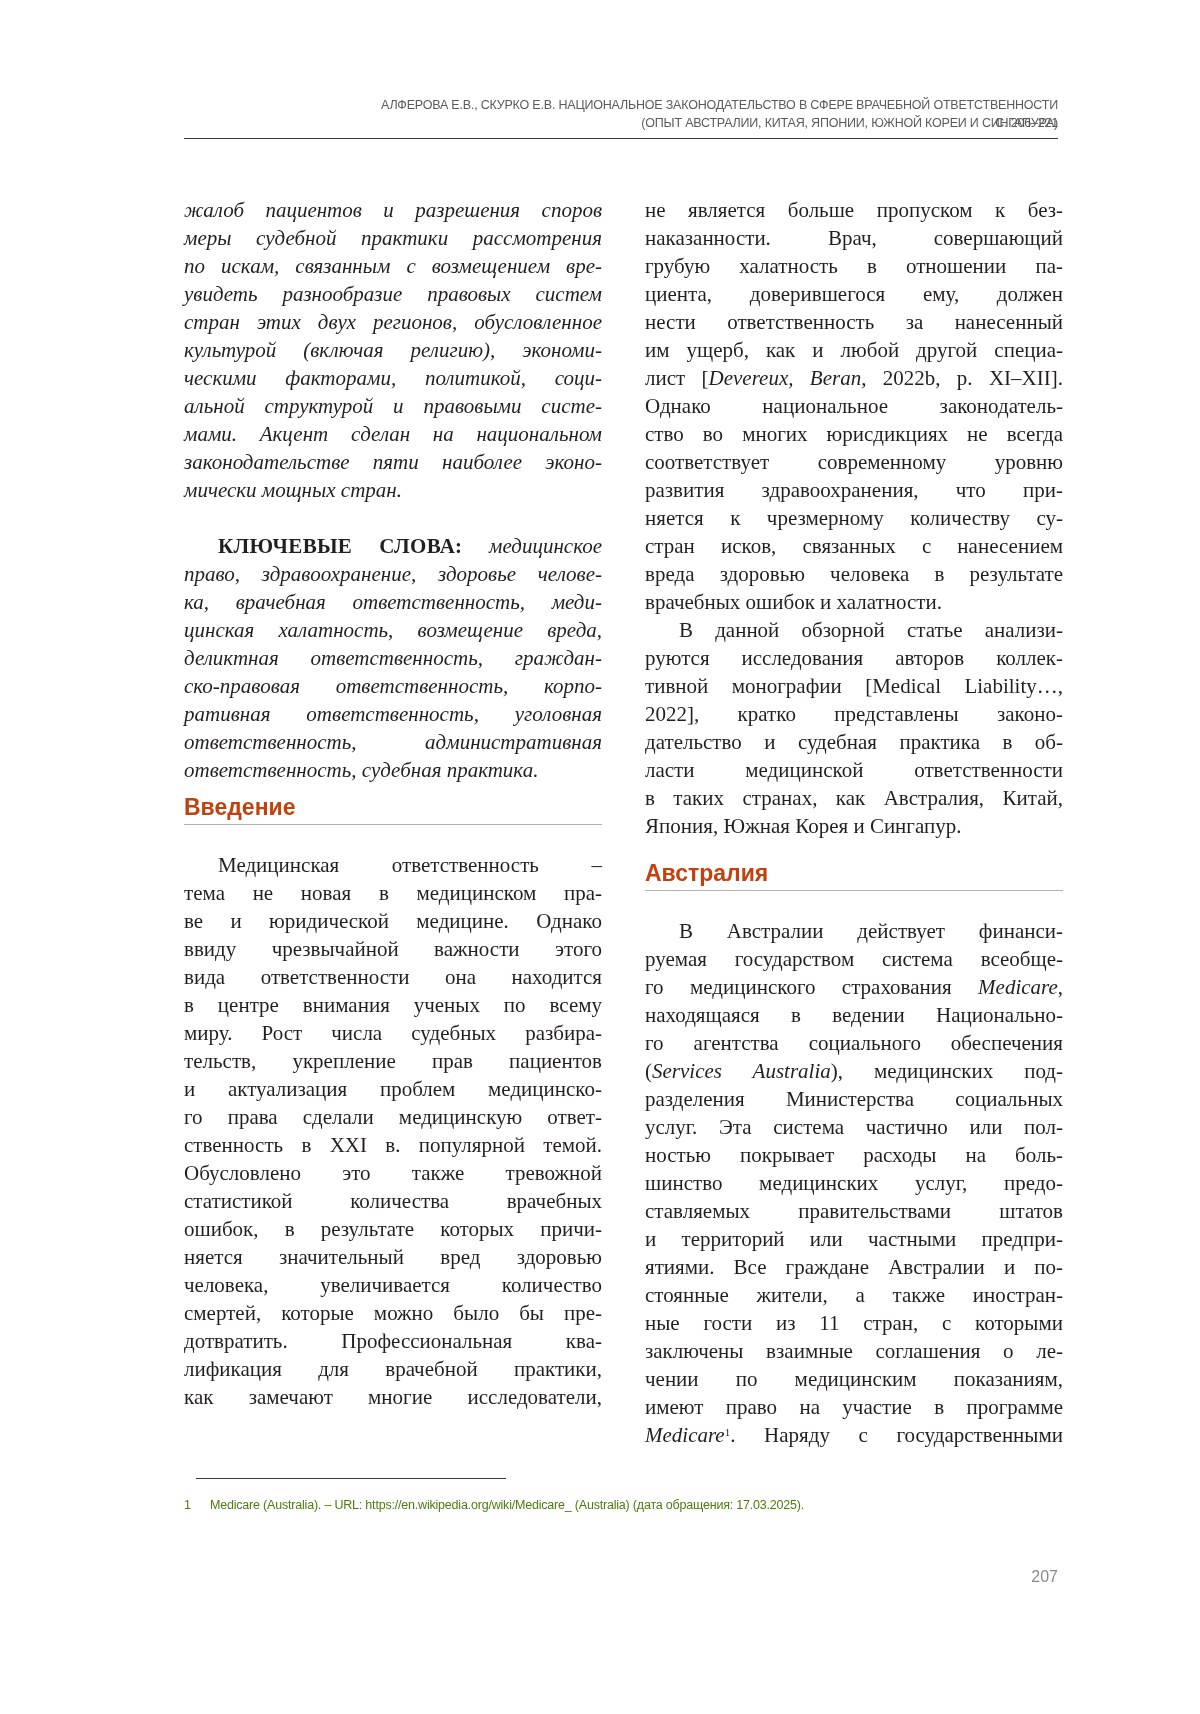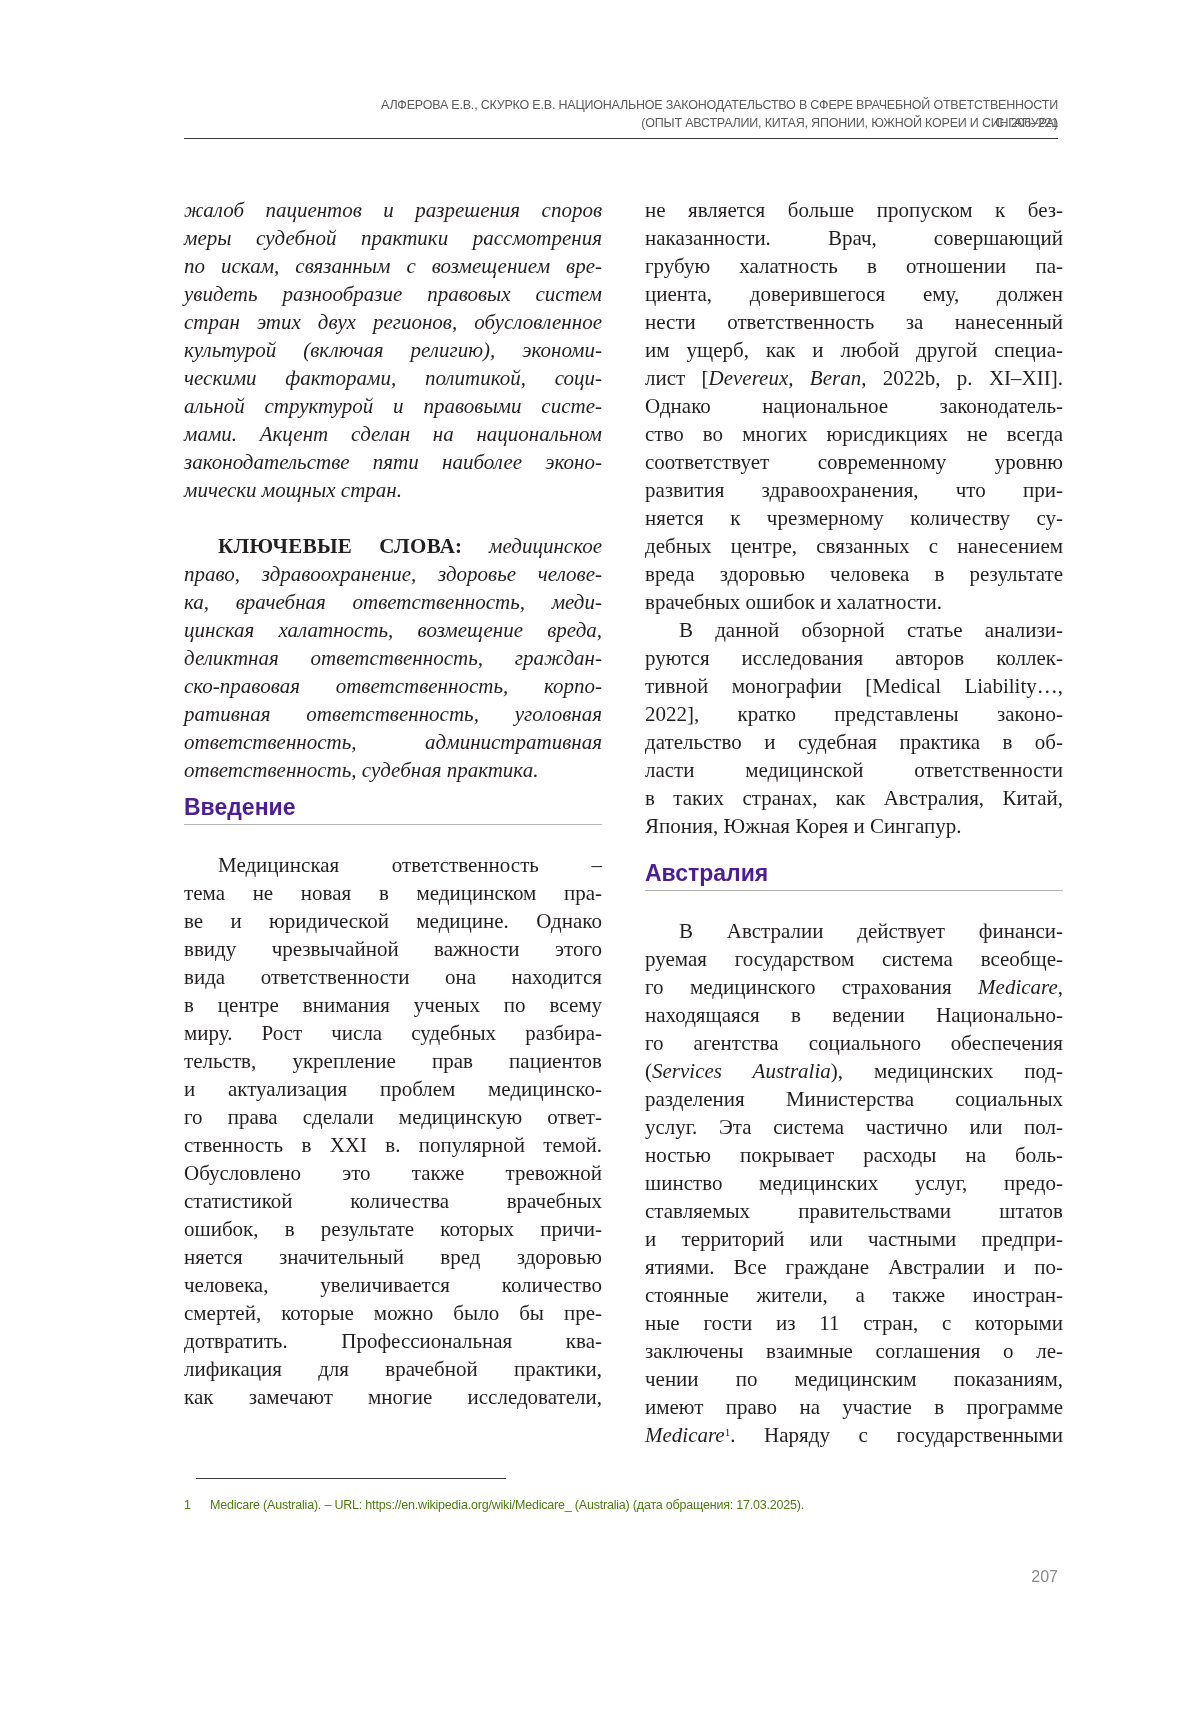--- a/index.html
+++ b/index.html
@@ -17,21 +17,21 @@
     .col.left { left: 184px; }
     .col.right { left: 615px; margin-left: 30px; }
     .ln { display: block; text-align: justify; text-align-last: justify; height: 28px; white-space: nowrap; }
     .ln.last { text-align-last: left; }
     .ln.indent { padding-left: 34px; }
     .it { font-style: italic; }
     .kw-label { font-weight: bold; font-style: normal; letter-spacing: 0.3px; }
     .gap { height: 28px; }
 
     .section-h {
-      font-family: "Liberation Sans", sans-serif; font-weight: bold; font-size: 23px; color: #4c1d95;
+      font-family: "Liberation Sans", sans-serif; font-weight: bold; font-size: 23px; color: #c2410c;
       height: 34px; line-height: 34px; padding-top: 6px;
     }
     .section-rule { border-top: 1.6px solid #b3b3b3; margin-bottom: 26px; }
 
     .fn-rule { position: absolute; left: 196px; top: 1478px; width: 310px; border-top: 1.4px solid #3a3a3a; }
     .footnote {
       position: absolute; left: 184px; top: 1498px; font-family: "Liberation Sans", sans-serif;
       font-size: 12.5px; color: #4d7c0f; white-space: nowrap; letter-spacing: -0.2px;
     }
     .footnote .fn-num { display: inline-block; width: 26px; }
@@ -114,21 +114,21 @@
       <span class="ln">нести ответственность за нанесенный</span>
       <span class="ln">им ущерб, как и любой другой специа-</span>
     </div>
   <span class="ln"><span>лист [</span><span class="it">Devereux, Beran</span><span>, 2022b, p. XI–XII].</span></span>
   <div id="para1rest">
       <span class="ln">Однако национальное законодатель-</span>
       <span class="ln">ство во многих юрисдикциях не всегда</span>
       <span class="ln">соответствует современному уровню</span>
       <span class="ln">развития здравоохранения, что при-</span>
       <span class="ln">няется к чрезмерному количеству су-</span>
-      <span class="ln">дебных центре, связанных с нанесением</span>
+      <span class="ln">стран исков, связанных с нанесением</span>
       <span class="ln">вреда здоровью человека в результате</span>
       <span class="ln last">врачебных ошибок и халатности.</span>
     </div>
   <div id="para2">
       <span class="ln indent">В данной обзорной статье анализи-</span>
       <span class="ln">руются исследования авторов коллек-</span>
       <span class="ln">тивной монографии [Medical Liability…,</span>
       <span class="ln">2022], кратко представлены законо-</span>
       <span class="ln">дательство и судебная практика в об-</span>
       <span class="ln">ласти медицинской ответственности</span>

